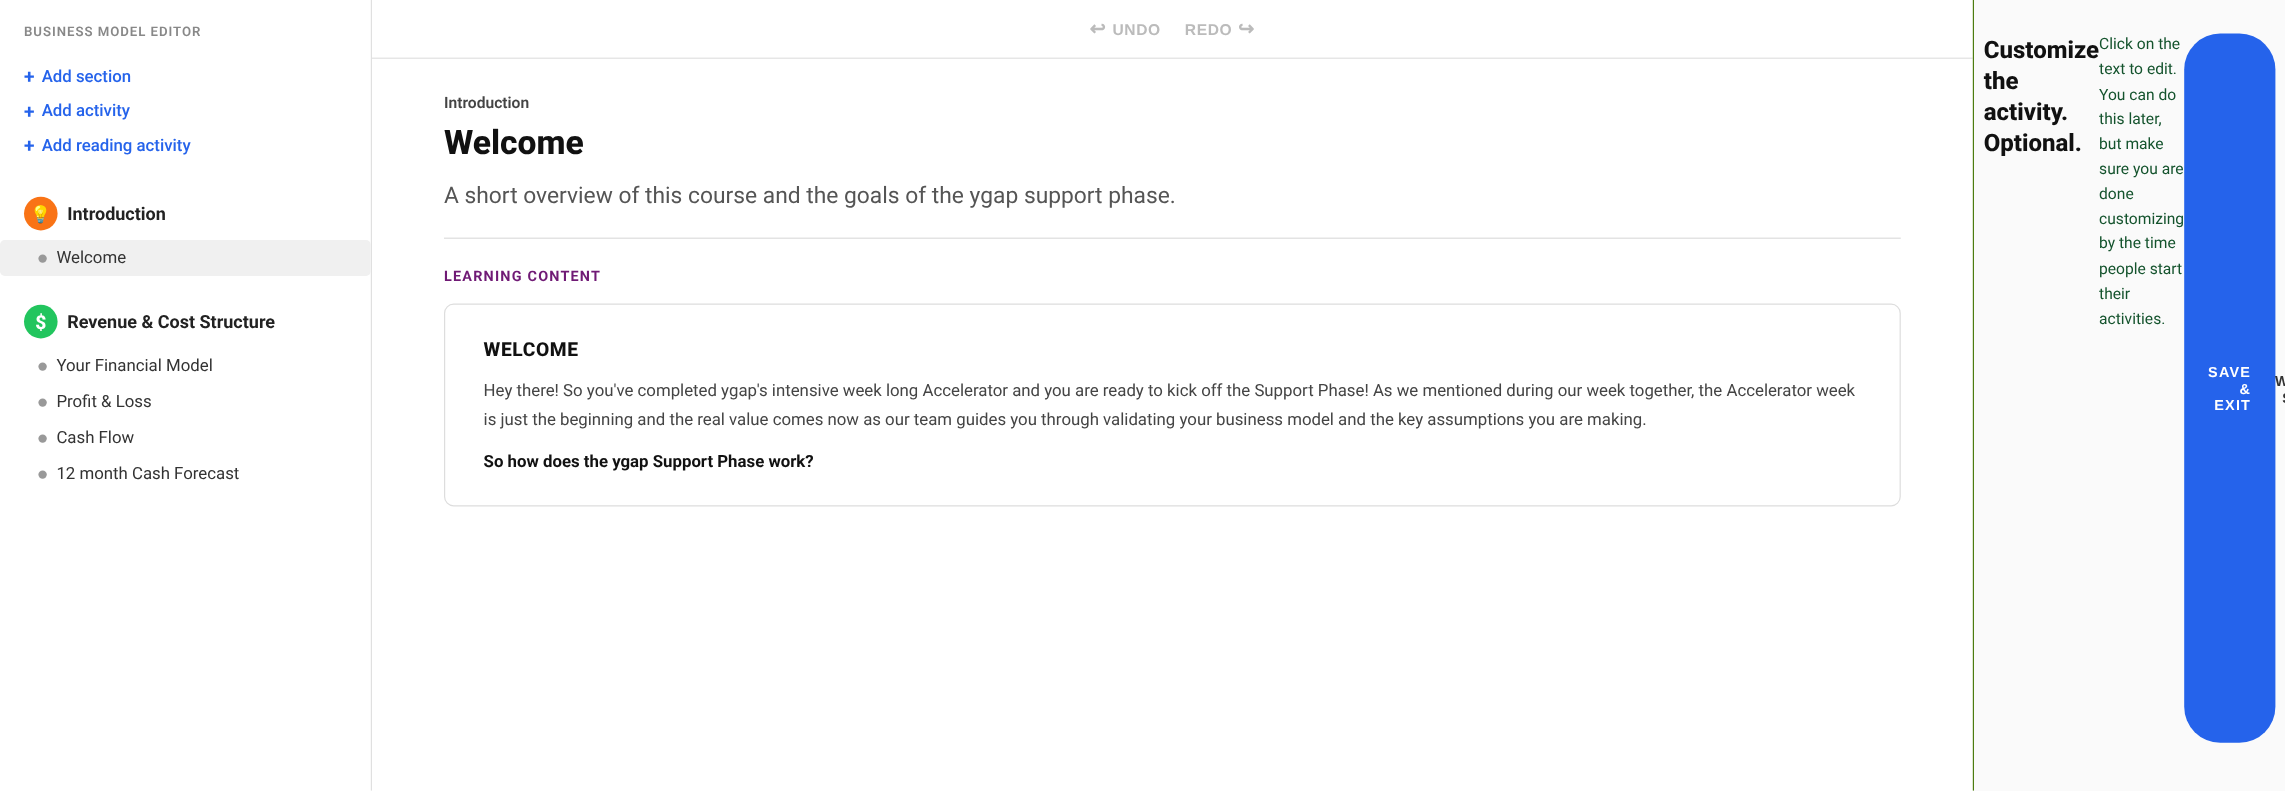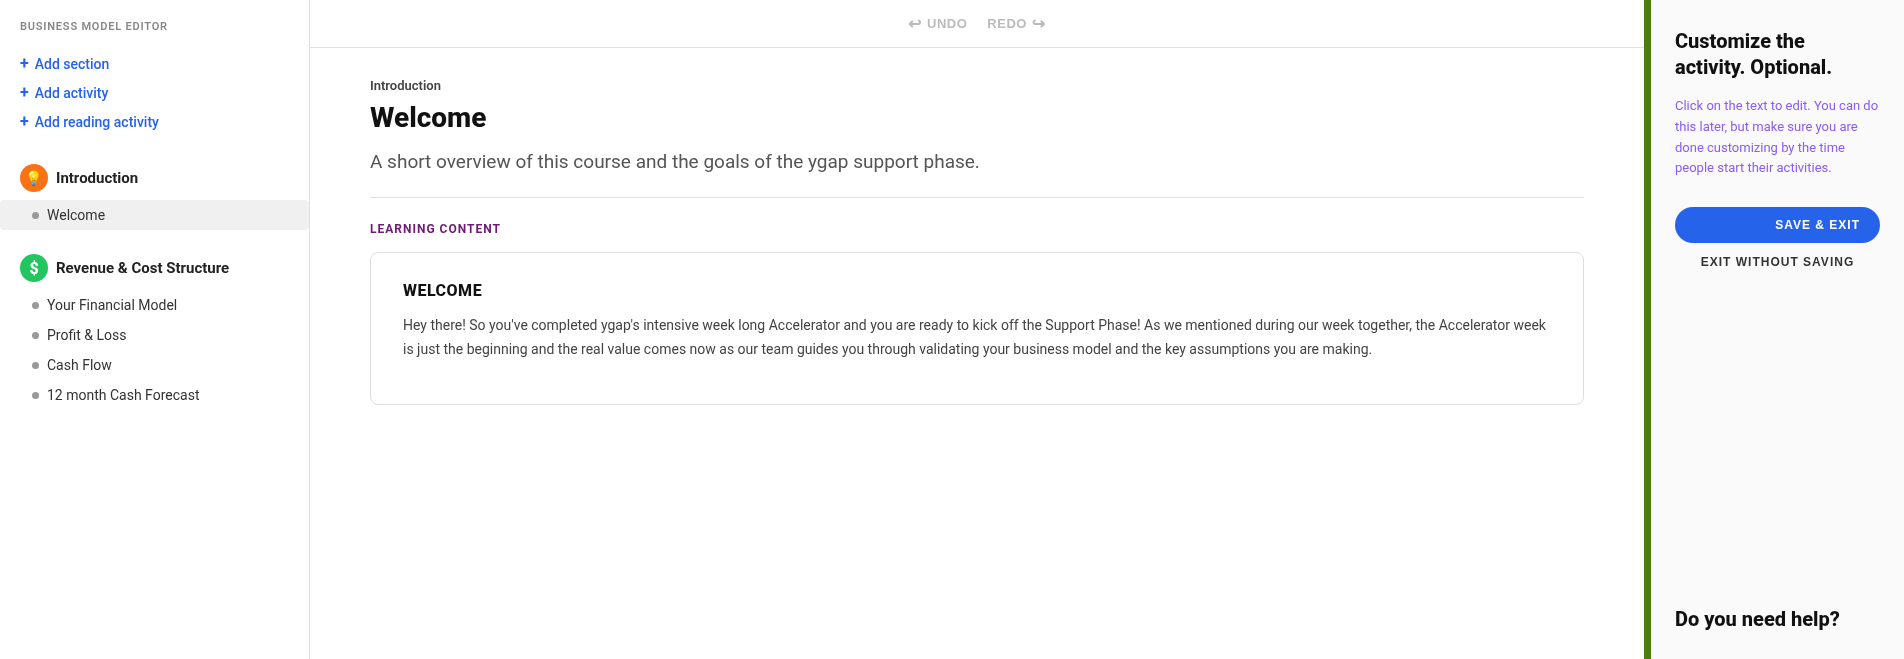--- a/index.html
+++ b/index.html
@@ -184,36 +184,36 @@
     
     .content-area::-webkit-scrollbar { width: 8px; }
     .content-area::-webkit-scrollbar-track { background: #f0f0f0; }
     .content-area::-webkit-scrollbar-thumb { background: #c0c0c0; border-radius: 4px; }
 
     
     .right-panel {
       width: 260px;
       min-width: 260px;
       background: #fafafa;
-      border-left: 7px solid #4d7c0f;
-      padding: 28px 24px;
-      display: flex;
-      flex-direction: column;
+      border-left: 1px solid #4d7c0f;
+      padding: 28px 8px;
+      display: flex;
+      flex-direction: row;
       overflow-y: auto;
     }
     .right-panel-title {
       font-size: 20px;
       font-weight: 800;
       color: #111;
       margin-bottom: 16px;
       line-height: 1.3;
     }
     .right-panel-desc {
       font-size: 13px;
-      color: #8b5cf6;
+      color: #14532d;
       line-height: 1.6;
       margin-bottom: 28px;
     }
     .save-exit-btn {
       background: #2563eb;
       color: #fff;
       border: none;
       border-radius: 30px;
       padding: 11px 20px;
       font-size: 12px;
@@ -312,20 +312,21 @@
 
   <div class="content-area">
     <div class="content-intro-label">Introduction</div>
     <div class="content-title">Welcome</div>
     <div class="content-description">A short overview of this course and the goals of the ygap support phase.</div>
     <hr class="divider">
     <div class="learning-content-label">LEARNING CONTENT</div>
     <div class="welcome-card">
       <div class="welcome-card-title">WELCOME</div>
       <div class="welcome-card-body">Hey there! So you've completed ygap's intensive week long Accelerator and you are ready to kick off the Support Phase! As we mentioned during our week together, the Accelerator week is just the beginning and the real value comes now as our team guides you through validating your business model and the key assumptions you are making.</div>
+      <div class="welcome-card-subheading">So how does the ygap Support Phase work?</div>
     </div>
   </div>
 </main>
 
 <aside class="right-panel">
   <div class="right-panel-title">Customize the activity. Optional.</div>
   <div class="right-panel-desc">Click on the text to edit. You can do this later, but make sure you are done customizing by the time people start their activities.</div>
   <button class="save-exit-btn">SAVE &amp; EXIT</button>
   <button class="exit-no-save-btn">EXIT WITHOUT SAVING</button>
   <div class="help-title">Do you need help?</div>

